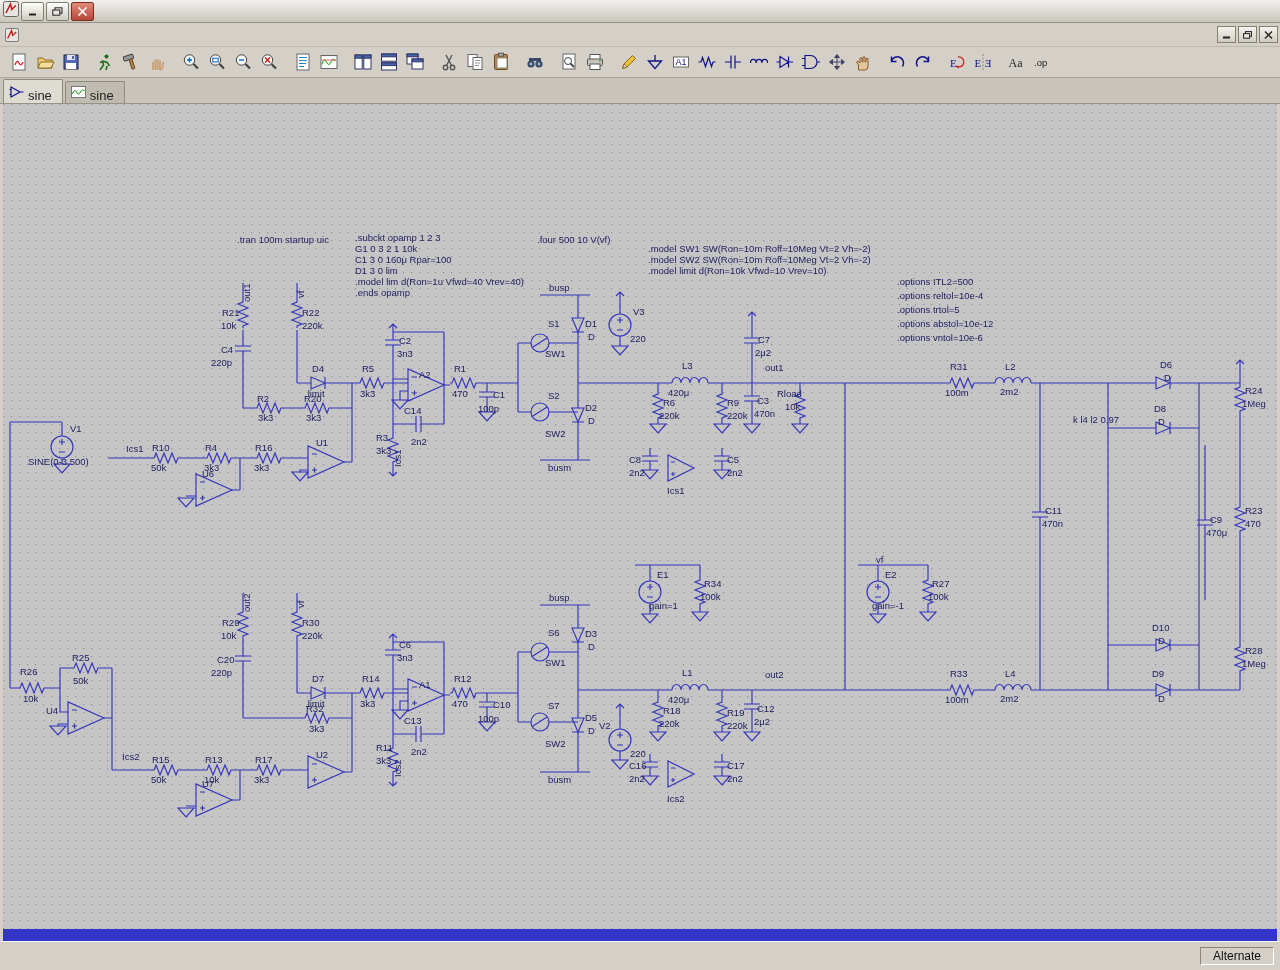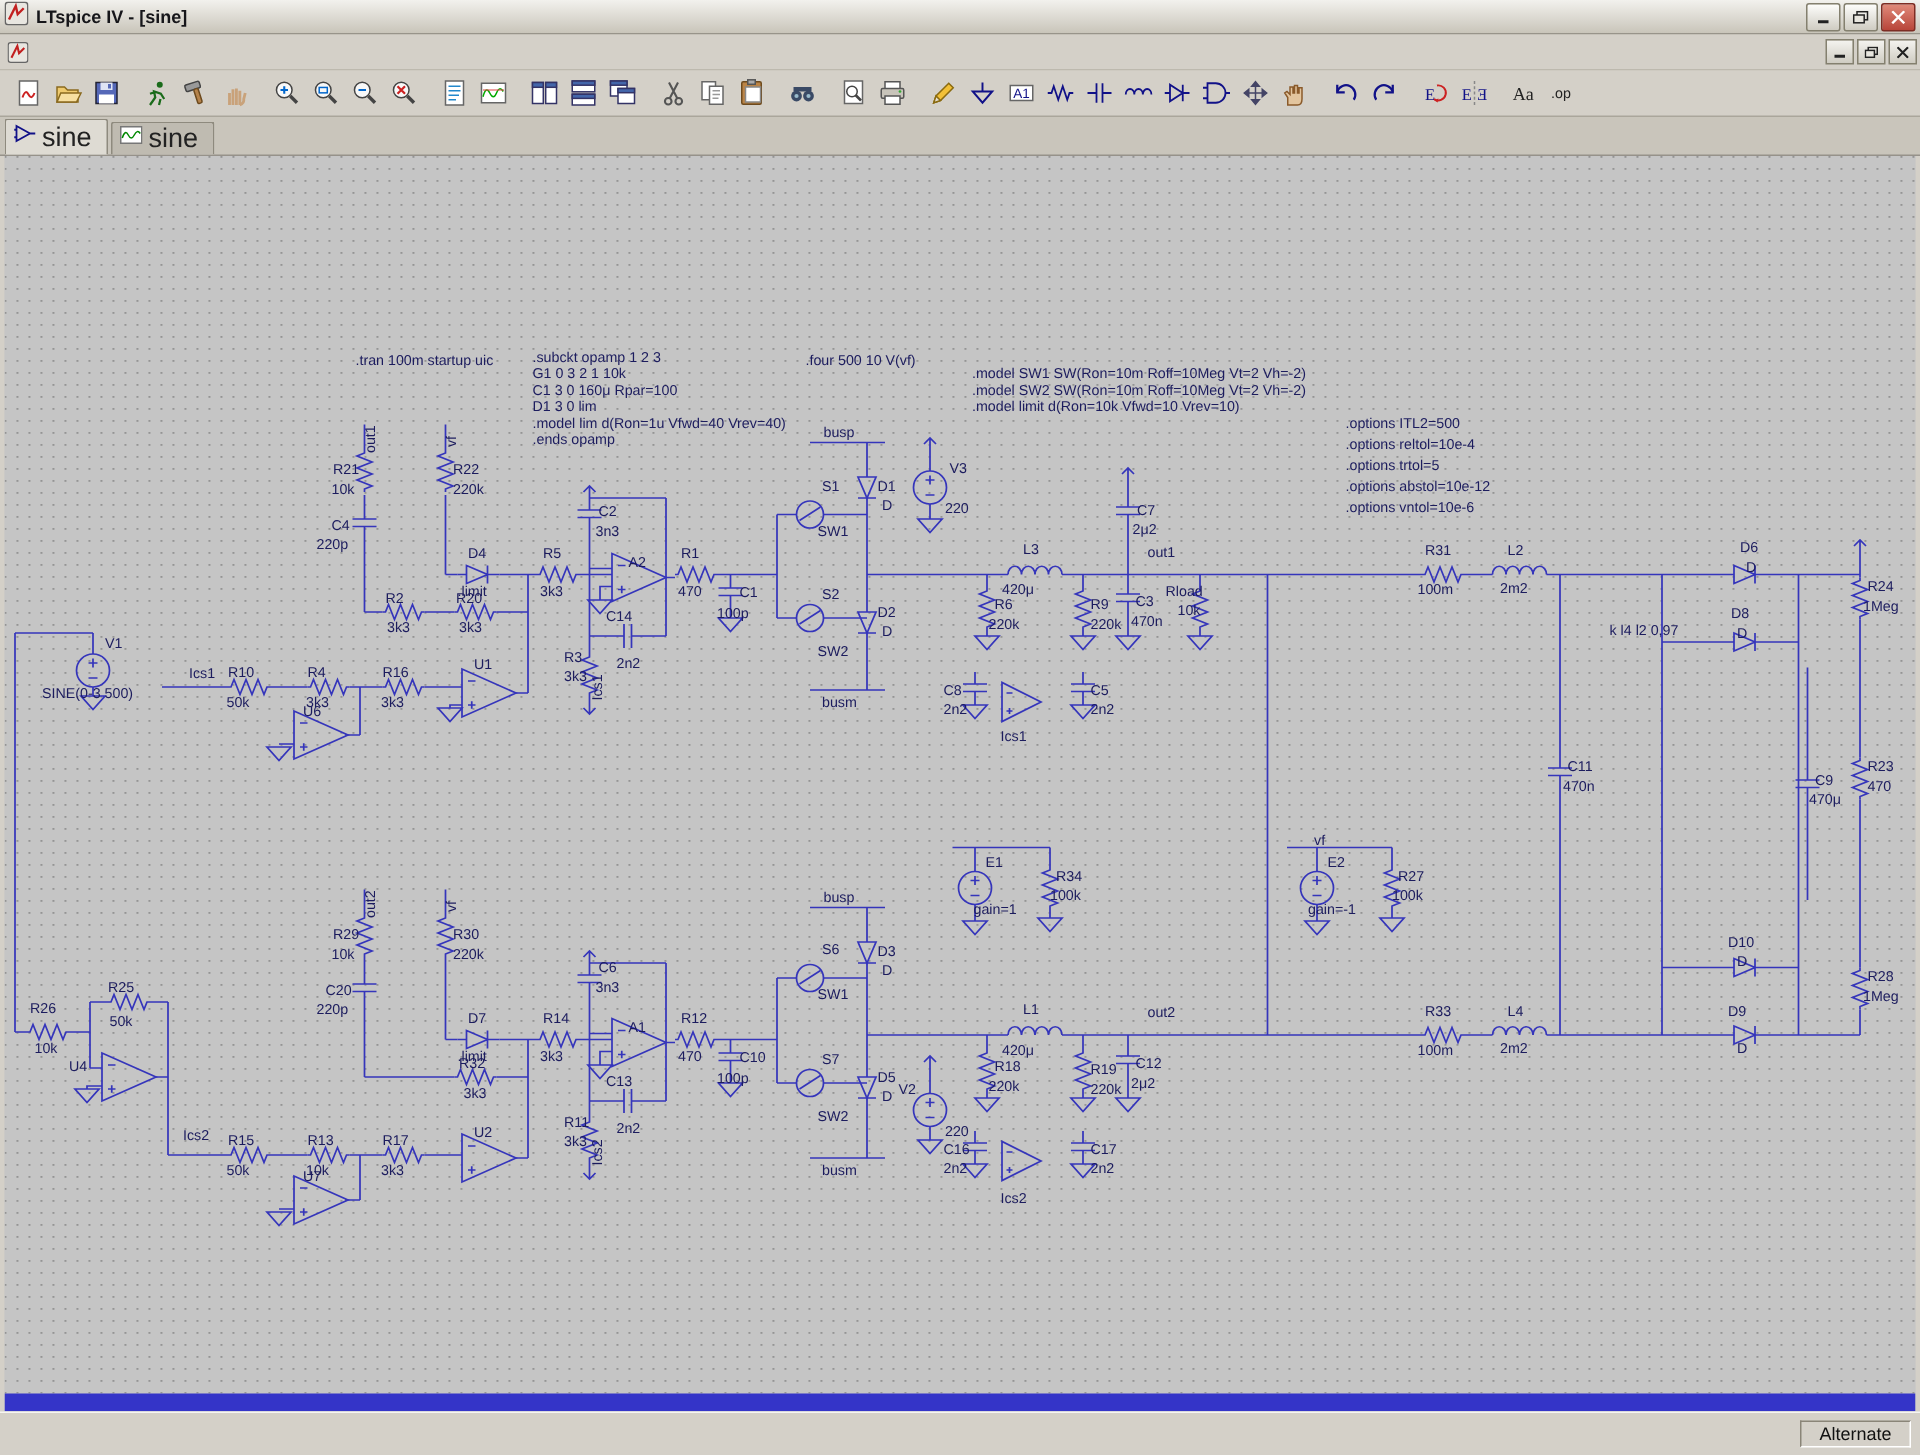--- a/index.html
+++ b/index.html
@@ -24,21 +24,21 @@
     background:linear-gradient(#f4f3ef,#cfccc2);display:flex;align-items:center;justify-content:center}
   
   .toolbar{position:absolute;top:47px;left:0;right:0;height:30px;background:#d4d0c8;
     border-bottom:1px solid #aaa69b;display:flex;align-items:center;padding-left:6px}
   .tool{width:23px;height:23px;display:flex;align-items:center;justify-content:center;
     border:1px solid transparent;margin-right:1px}
   .tsep{width:8px;height:23px}
   
   .tabbar{position:absolute;top:78px;left:0;right:0;height:25px;background:#c9c5bb;
     display:flex;align-items:flex-end;padding-left:3px;border-bottom:1px solid #96928a}
-  .tab{height:21px;display:flex;align-items:center;gap:4px;padding:0 10px 0 5px;font-size:18px;
+  .tab{height:21px;display:flex;align-items:flex-end;gap:4px;padding:0 10px 0 5px;font-size:13px;
     border:1px solid #8e8a7e;border-bottom:none;border-radius:2px 2px 0 0;
     background:#bfbbb1;margin-right:2px;color:#222}
   .tab.active{background:#dedbd3;height:23px}
   
   .canvas{position:absolute;top:104px;left:3px;width:1274px;height:837px;background:#c5c5c5;cursor:crosshair}
   
   .statusbar{position:absolute;top:941px;left:0;right:0;bottom:0;background:#d4d0c8;
     border-top:1px solid #f6f5f2;display:flex;align-items:center;justify-content:flex-end;padding-right:4px}
   .scell{border:1px solid;border-color:#8a8578 #ffffff #ffffff #8a8578;
     padding:1px 12px;font-size:12px;color:#111;margin:2px}
@@ -46,21 +46,20 @@
 </head>
 <body>
 
 <div class="titlebar">
   <span>
     <svg width="16" height="16" viewBox="0 0 16 16">
         <rect x="0.5" y="0.5" width="15" height="15" rx="2" fill="#e8e6e0" stroke="#666"></rect>
         <path d="M3 12 L7.5 3 L8.8 8.5 L12.8 4.5" stroke="#c22020" stroke-width="1.6" fill="none"></path>
       </svg>
   </span>
-  <span class="title-text">LTspice IV - [sine]</span>
   <span class="tbtn">
       <svg width="11" height="9">
         <path d="M2 7.5 H9" stroke="#222" stroke-width="2"></path>
       </svg>
     </span>
   <span class="tbtn">
       <svg width="11" height="9">
         <rect x="3" y="0.8" width="7" height="5.4" fill="none" stroke="#222"></rect>
         <rect x="0.8" y="3" width="7" height="5.2" fill="#e8e6df" stroke="#222"></rect>
       </svg>

